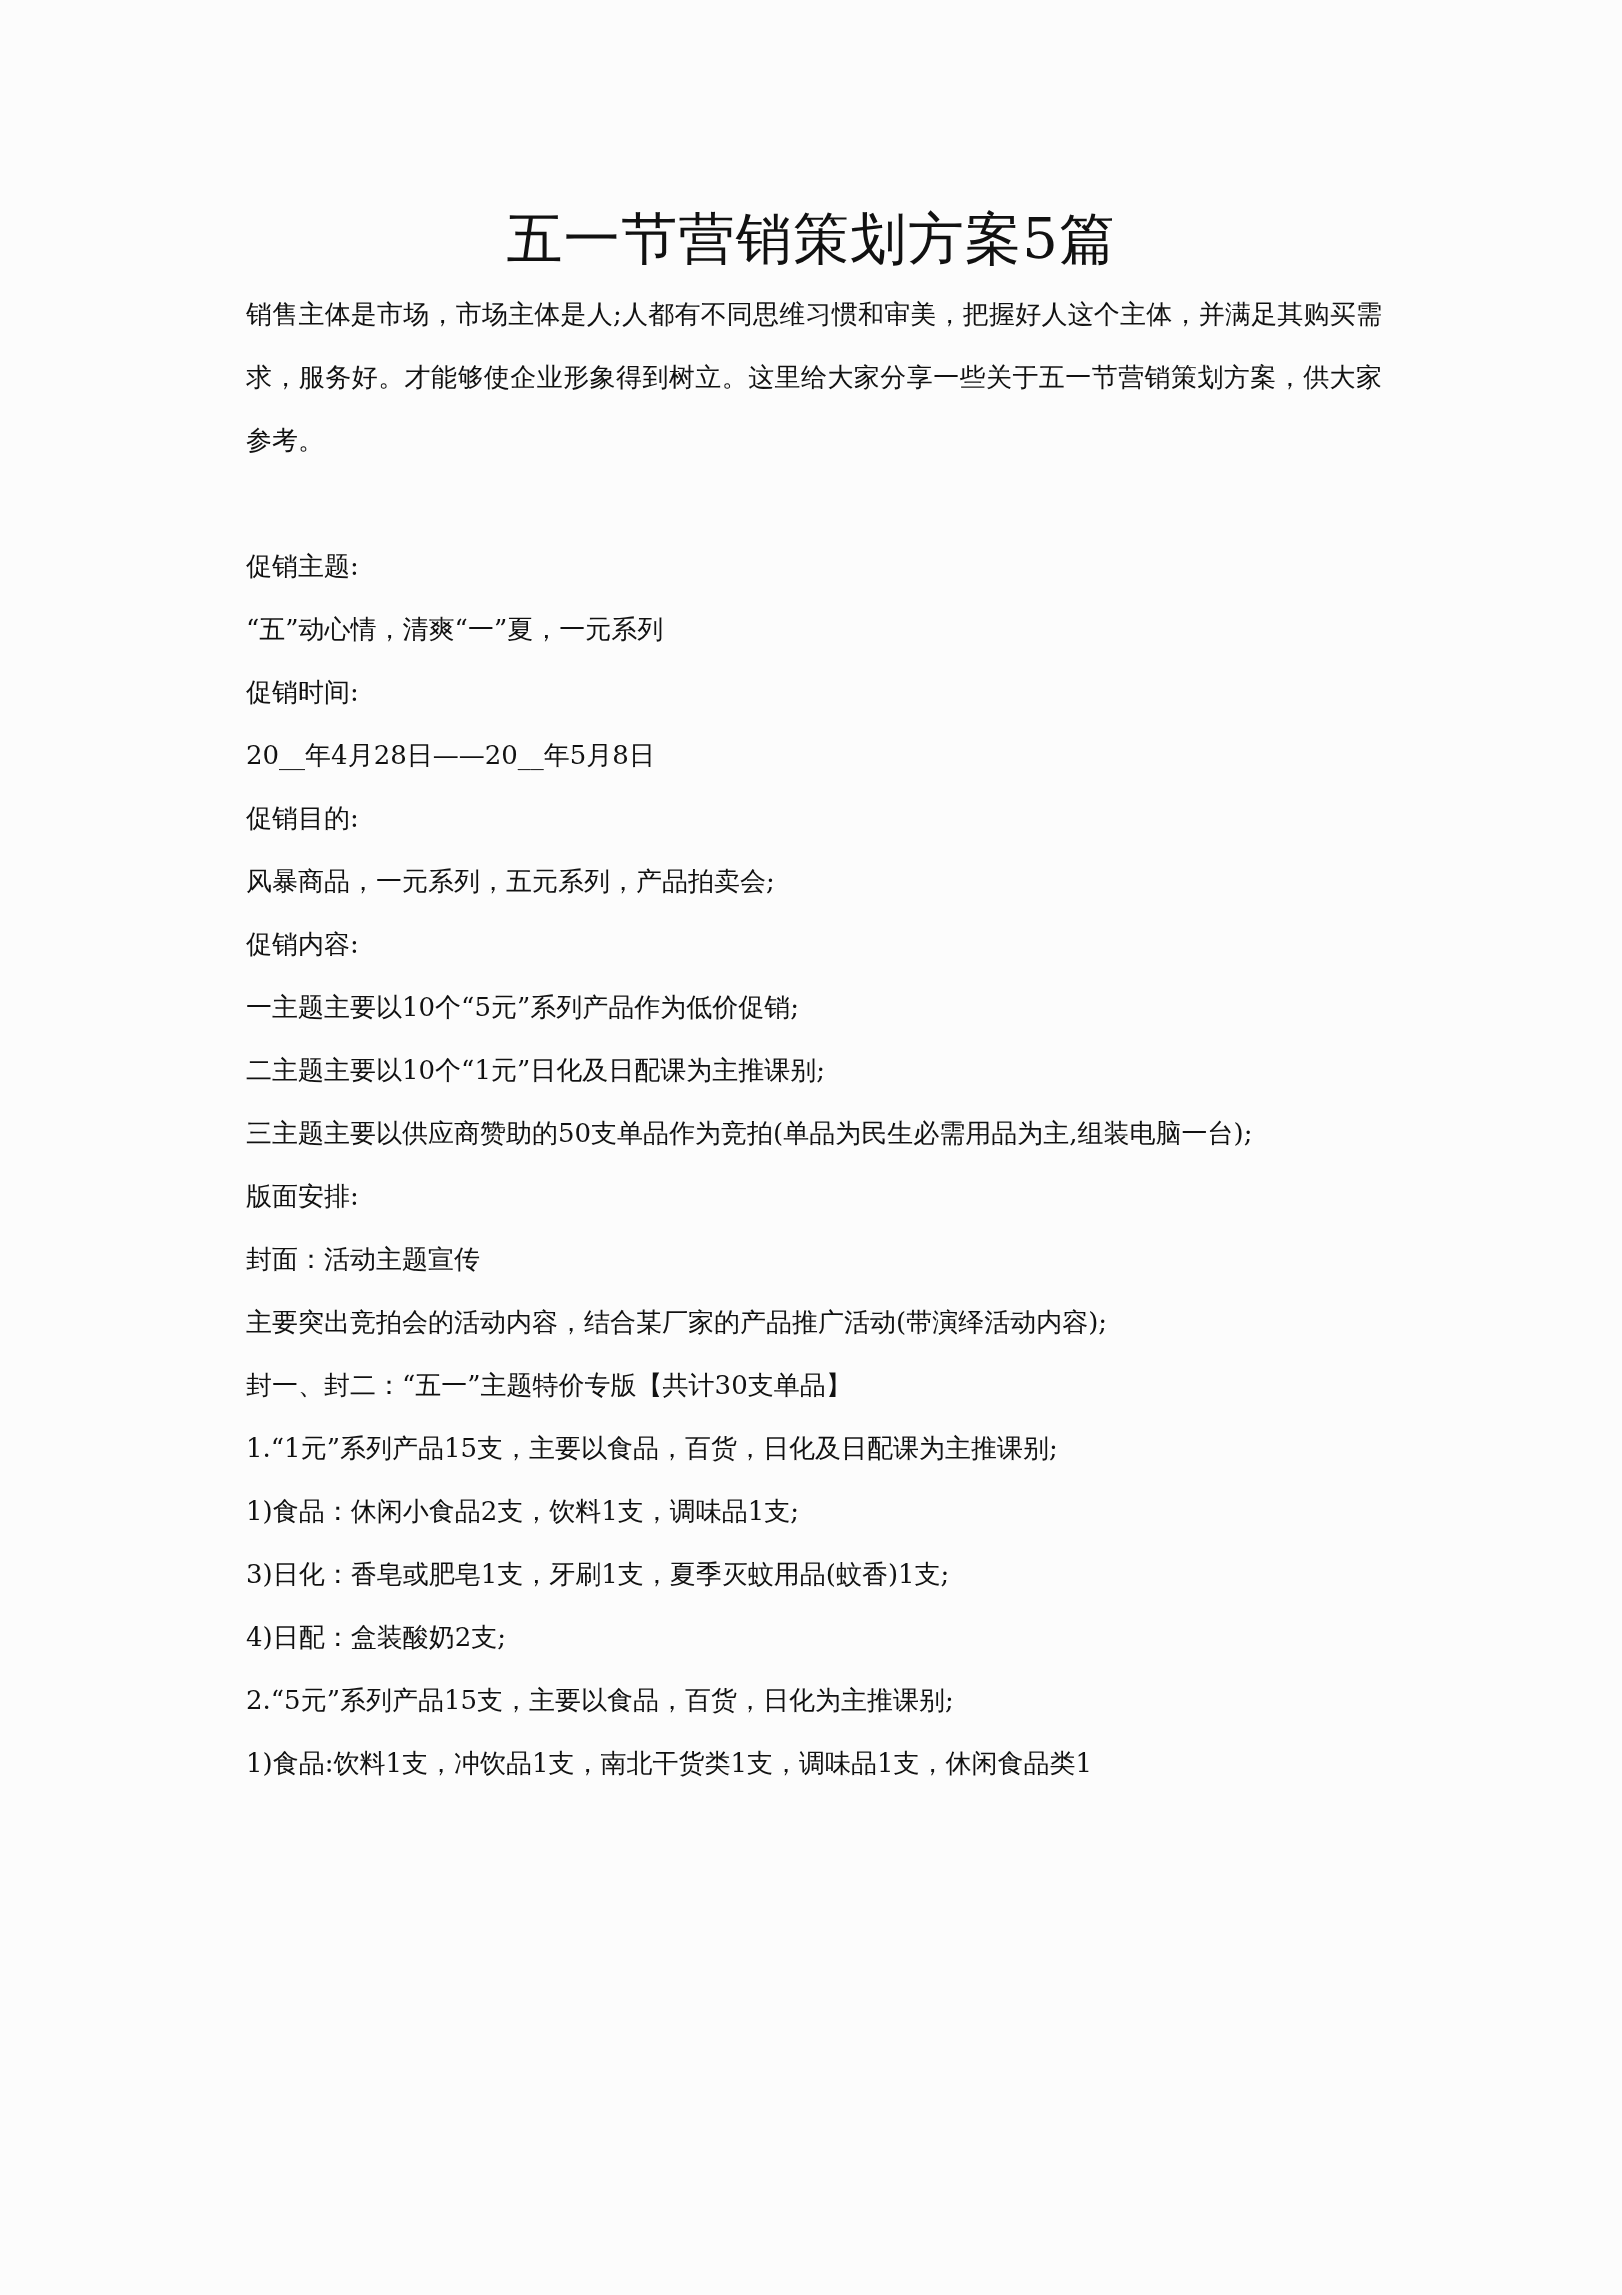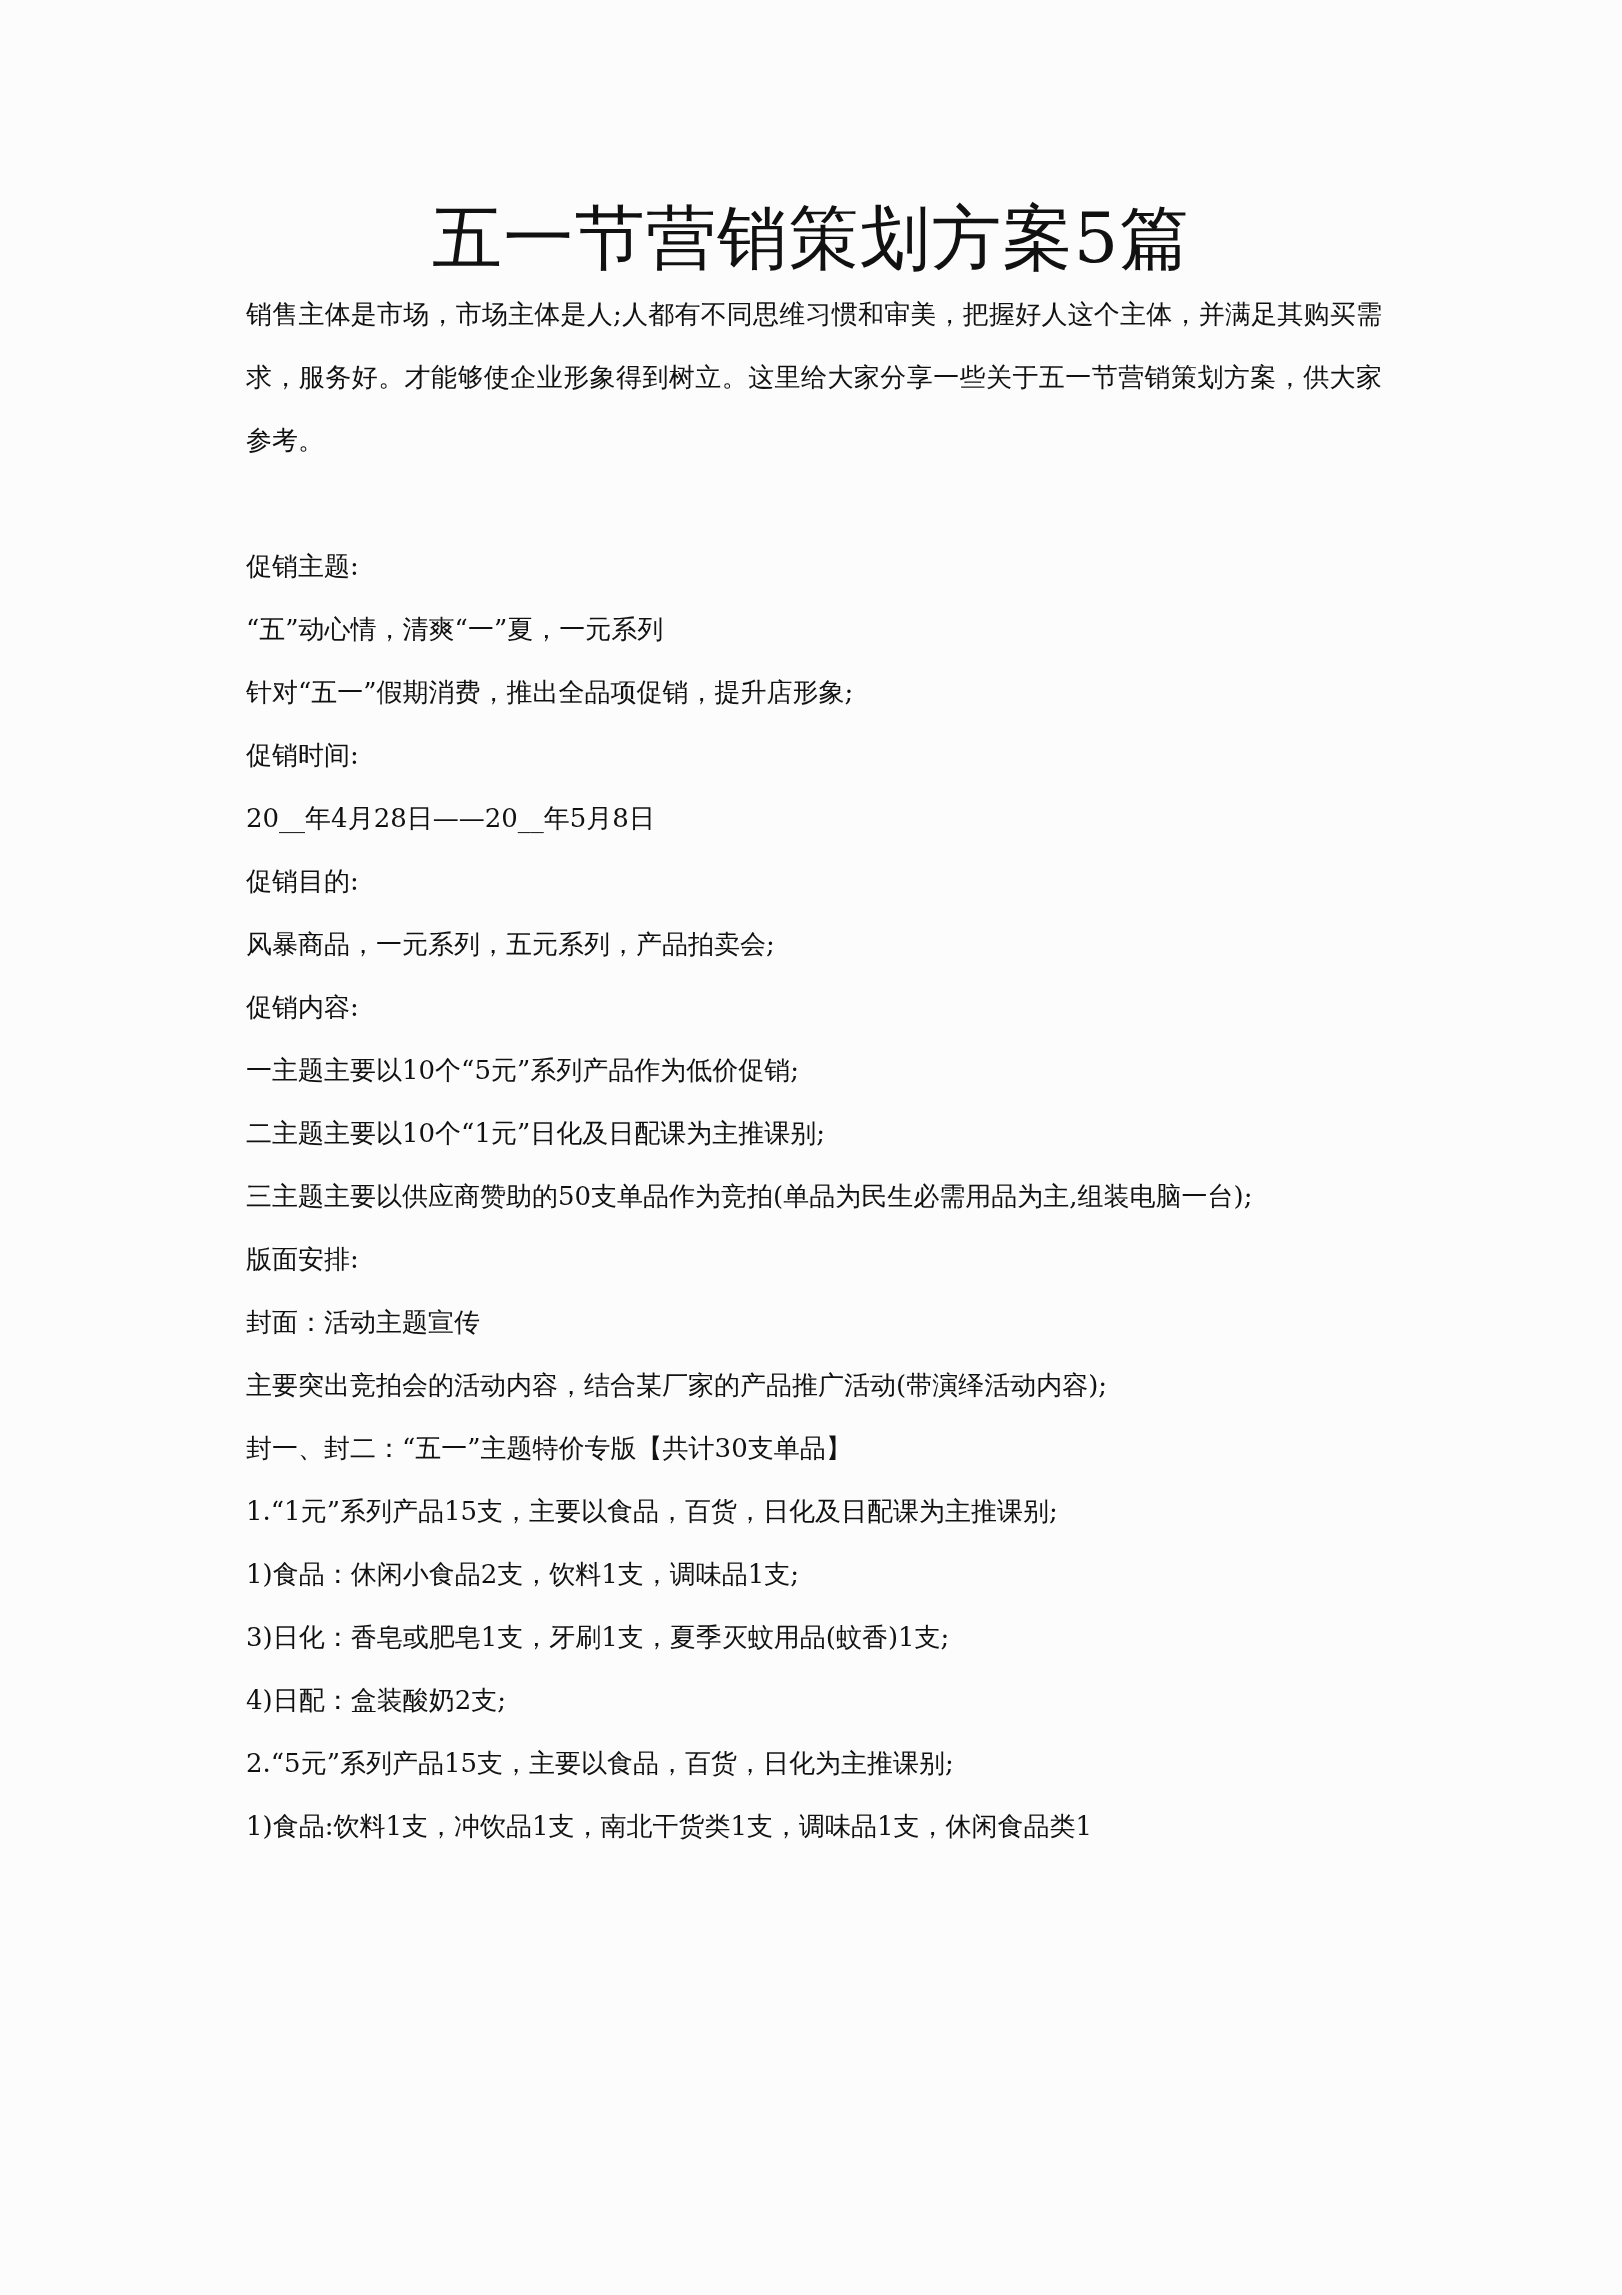--- a/index.html
+++ b/index.html
@@ -22,21 +22,21 @@
       width: 1623px;
       height: 2295px;
       background: #fcfcfc;
     }
     .title {
       position: absolute;
       left: 0;
       width: 1623px;
       top: 196px;
       text-align: center;
-      font-size: 70px;
+      font-size: 56px;
       line-height: 85px;
       font-weight: normal;
       margin: 0;
       letter-spacing: 1.3px;
     }
     .body-text {
       position: absolute;
       left: 246px;
       top: 283px;
       width: 1136px;
@@ -66,21 +66,20 @@
   <h1 class="title">五一节营销策划方案5篇</h1>
 
   <div class="body-text">
     <p>销售主体是市场，市场主体是人;人都有不同思维习惯和审美，把握好人这个主体，并满足其购买需求，服务好。才能够使企业形象得到树立。这里给大家分享一些关于五一节营销策划方案，供大家参考。</p>
 
     <div class="spacer"></div>
 
     <p class="single">促销主题:</p>
     <p class="single">“五”动心情，清爽“一”夏，一元系列</p>
 
-    <p class="single">针对“五一”假期消费，推出全品项促销，提升店形象;</p>
 
     <p class="single">促销时间:</p>
     <p class="single">20__年4月28日——20__年5月8日</p>
 
     <p class="single">促销目的:</p>
     <p class="single">风暴商品，一元系列，五元系列，产品拍卖会;</p>
 
     <p class="single">促销内容:</p>
     <p class="single">一主题主要以10个“5元”系列产品作为低价促销;</p>
     <p class="single">二主题主要以10个“1元”日化及日配课为主推课别;</p>

